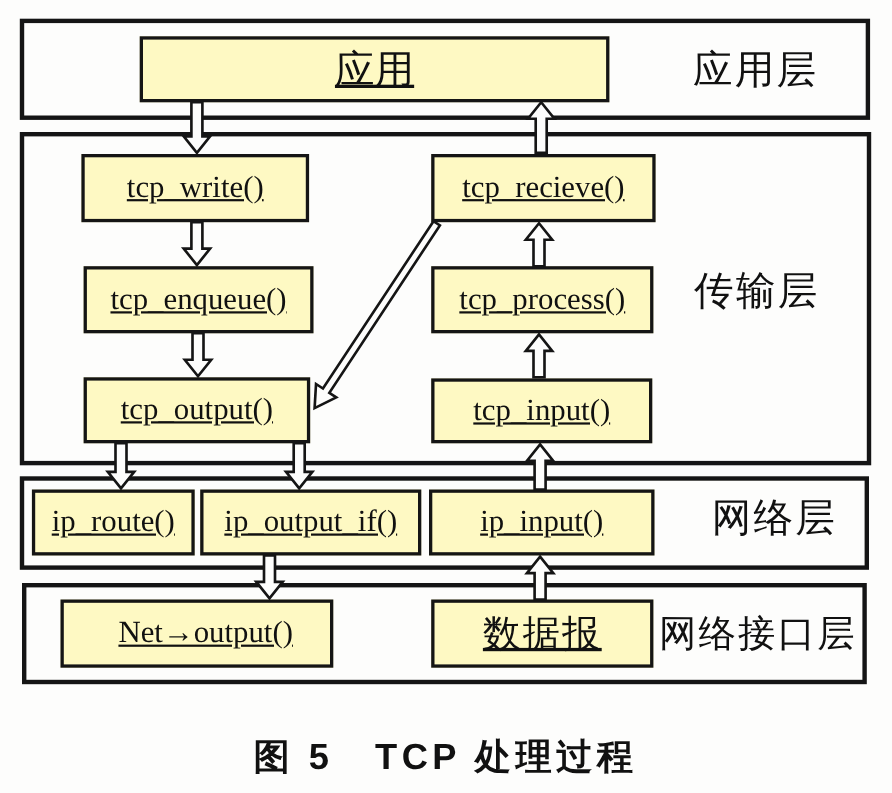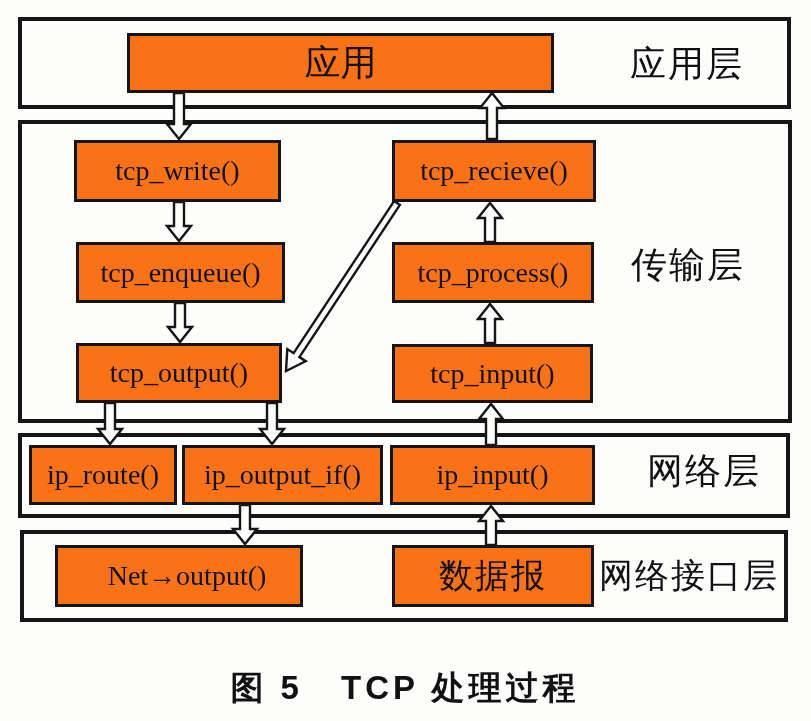--- a/index.html
+++ b/index.html
@@ -7,23 +7,23 @@
     position:relative;width:811px;height:721px;background:#fdfdfc;overflow:hidden;
     font-family:"Liberation Serif","DejaVu Serif",serif;color:#111;
   }
   .layer{position:absolute;border:4px solid #151515;background:transparent;box-sizing:border-box;}
   #L-app{left:18px;top:17px;width:773px;height:92px;}
   #L-transport{left:18px;top:120px;width:774px;height:303px;}
   #L-network{left:18px;top:433px;width:772px;height:85px;}
   #L-interface{left:20px;top:530px;width:768px;height:92px;}
 
   .node{
-    position:absolute;border:3px solid #151515;background:#f97316;box-sizing:border-box;
+    position:absolute;border:3px solid #151515;background:#fef9c3;box-sizing:border-box;
     display:flex;align-items:center;justify-content:center;
-    font-size:28px;white-space:nowrap;
+    font-size:28px;white-space:nowrap;text-decoration:underline;
   }
   #n-app{left:127px;top:33px;width:427px;height:60px;font-size:36px;}
   #n-tcp_write{left:74px;top:140px;width:207px;height:62px;}
   #n-tcp_recieve{left:392px;top:140px;width:204px;height:62px;}
   #n-tcp_enqueue{left:76px;top:242px;width:209px;height:61px;}
   #n-tcp_process{left:392px;top:242px;width:202px;height:61px;}
   #n-tcp_output{left:76px;top:343px;width:206px;height:60px;}
   #n-tcp_input{left:392px;top:344px;width:201px;height:59px;text-align:right;}
   #n-ip_route{left:29px;top:445px;width:148px;height:60px;}
   #n-ip_output_if{left:182px;top:445px;width:201px;height:60px;}

